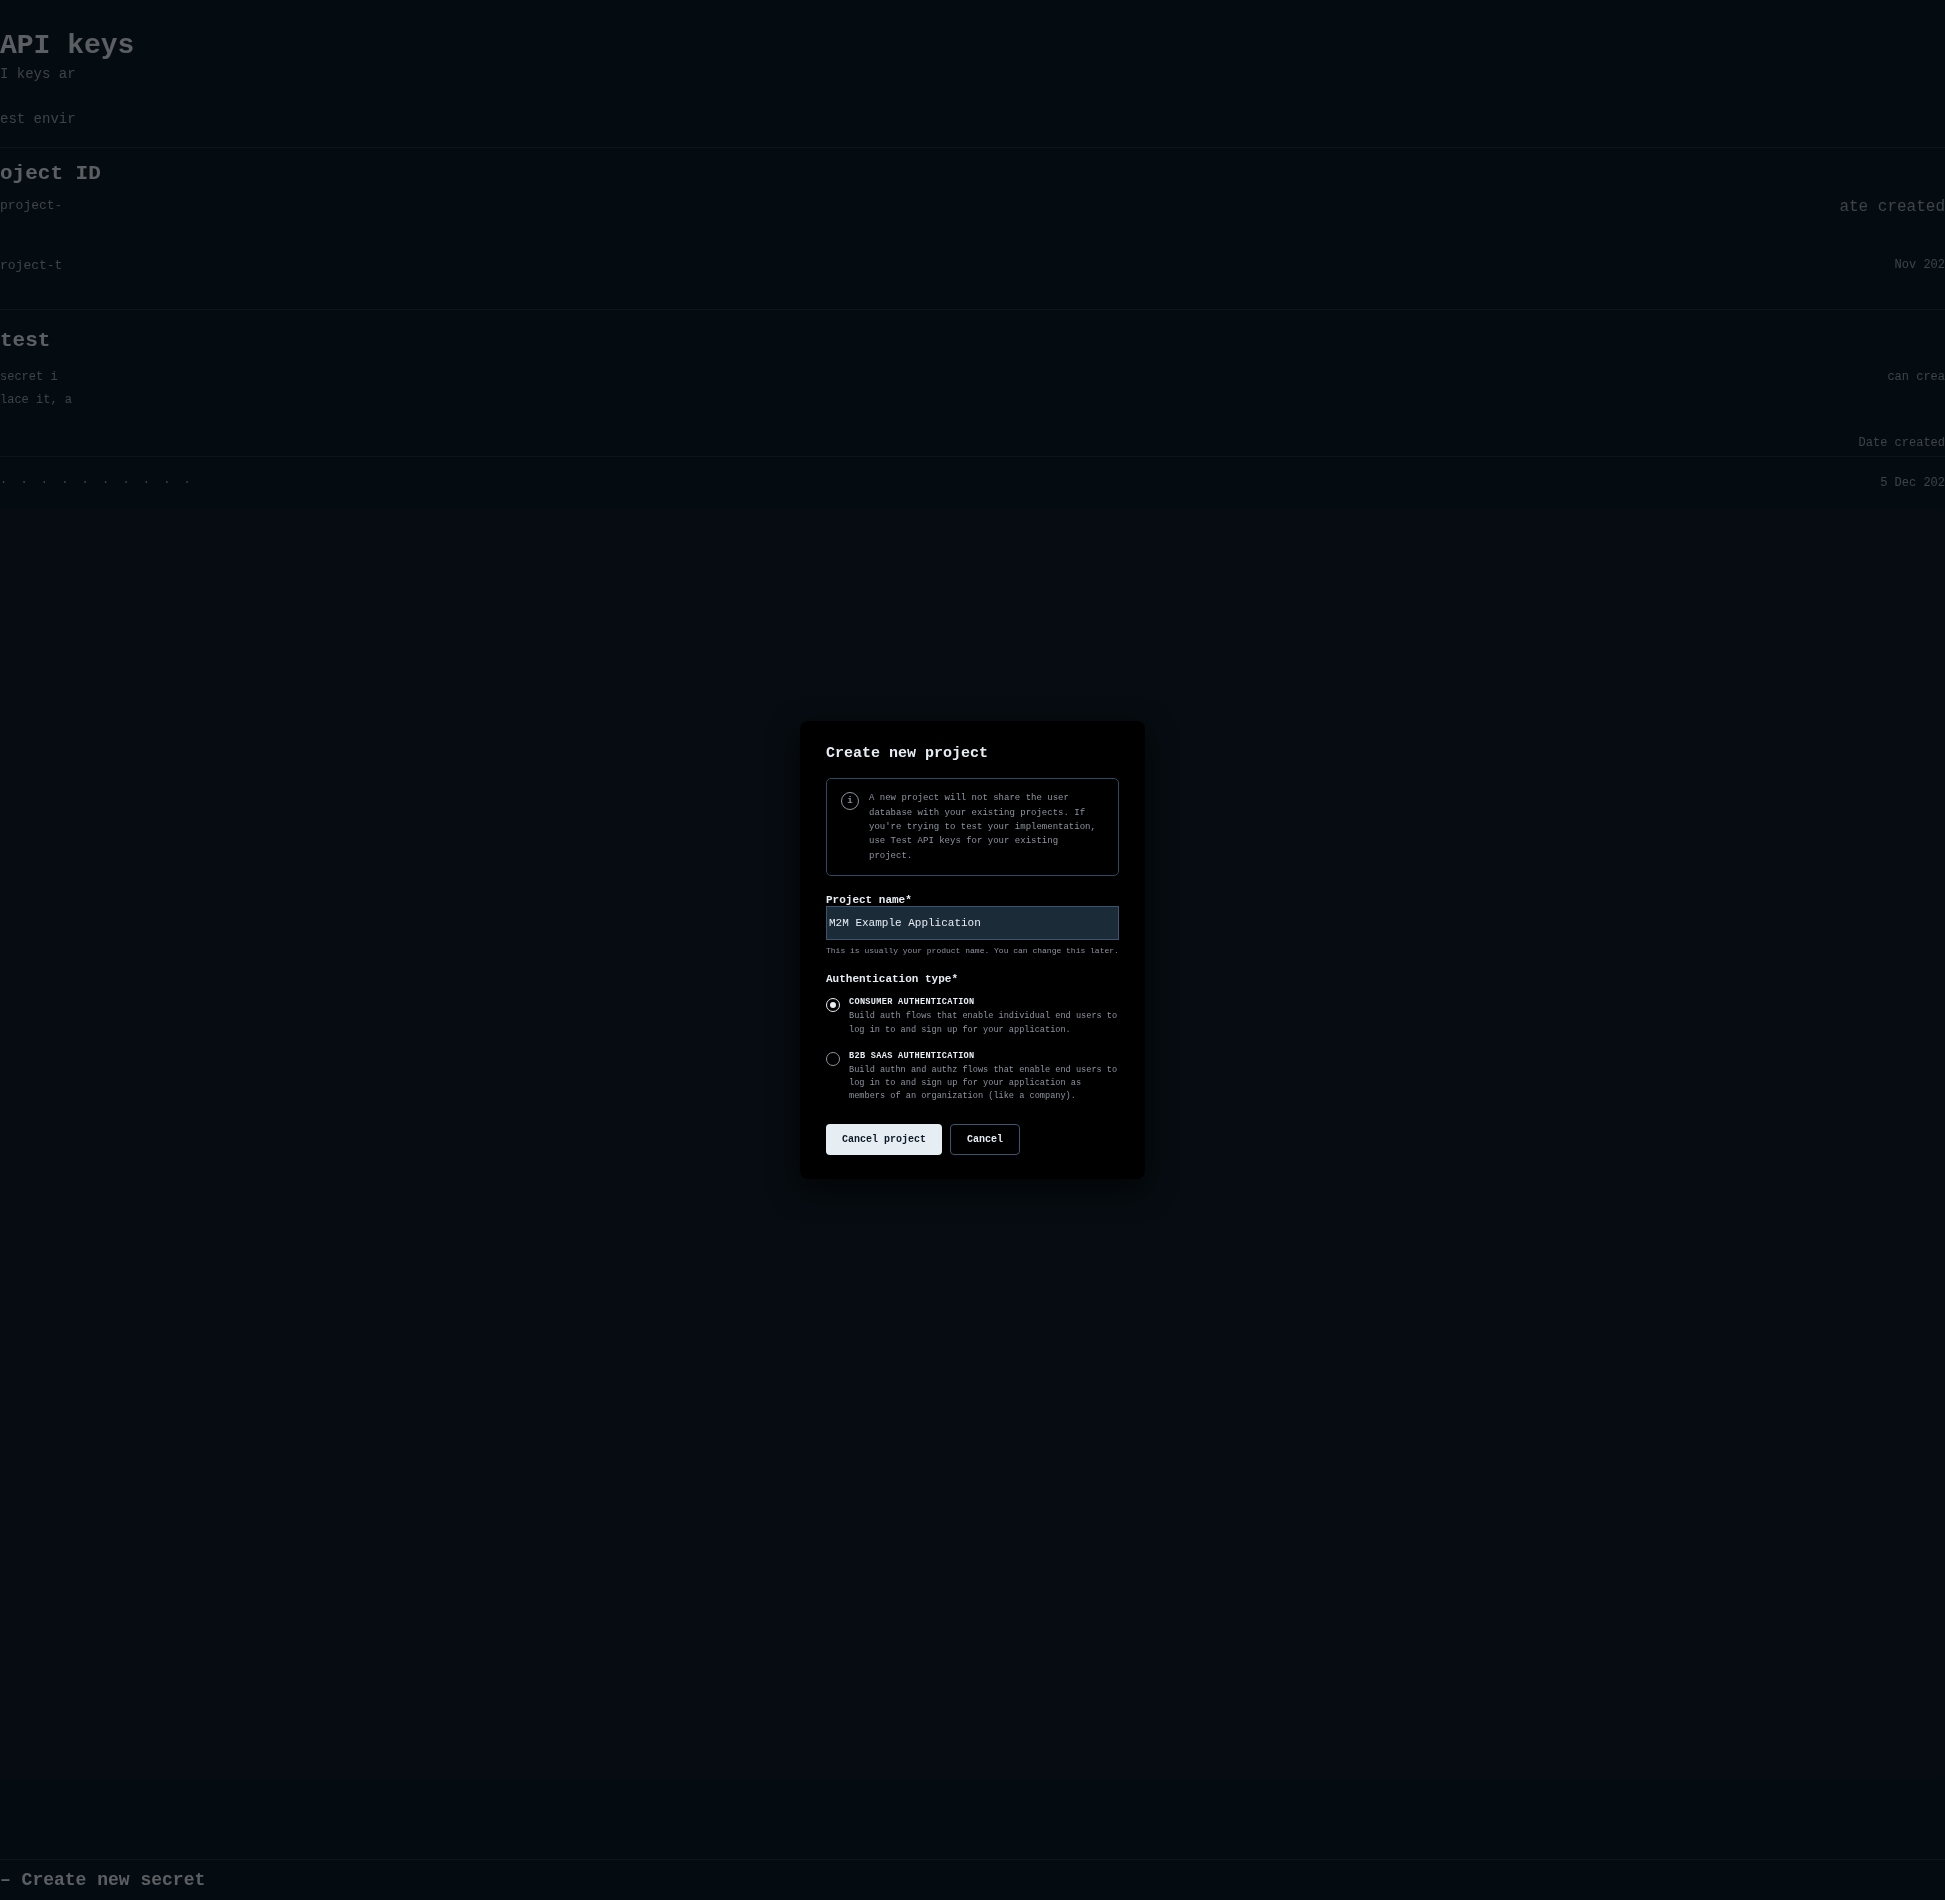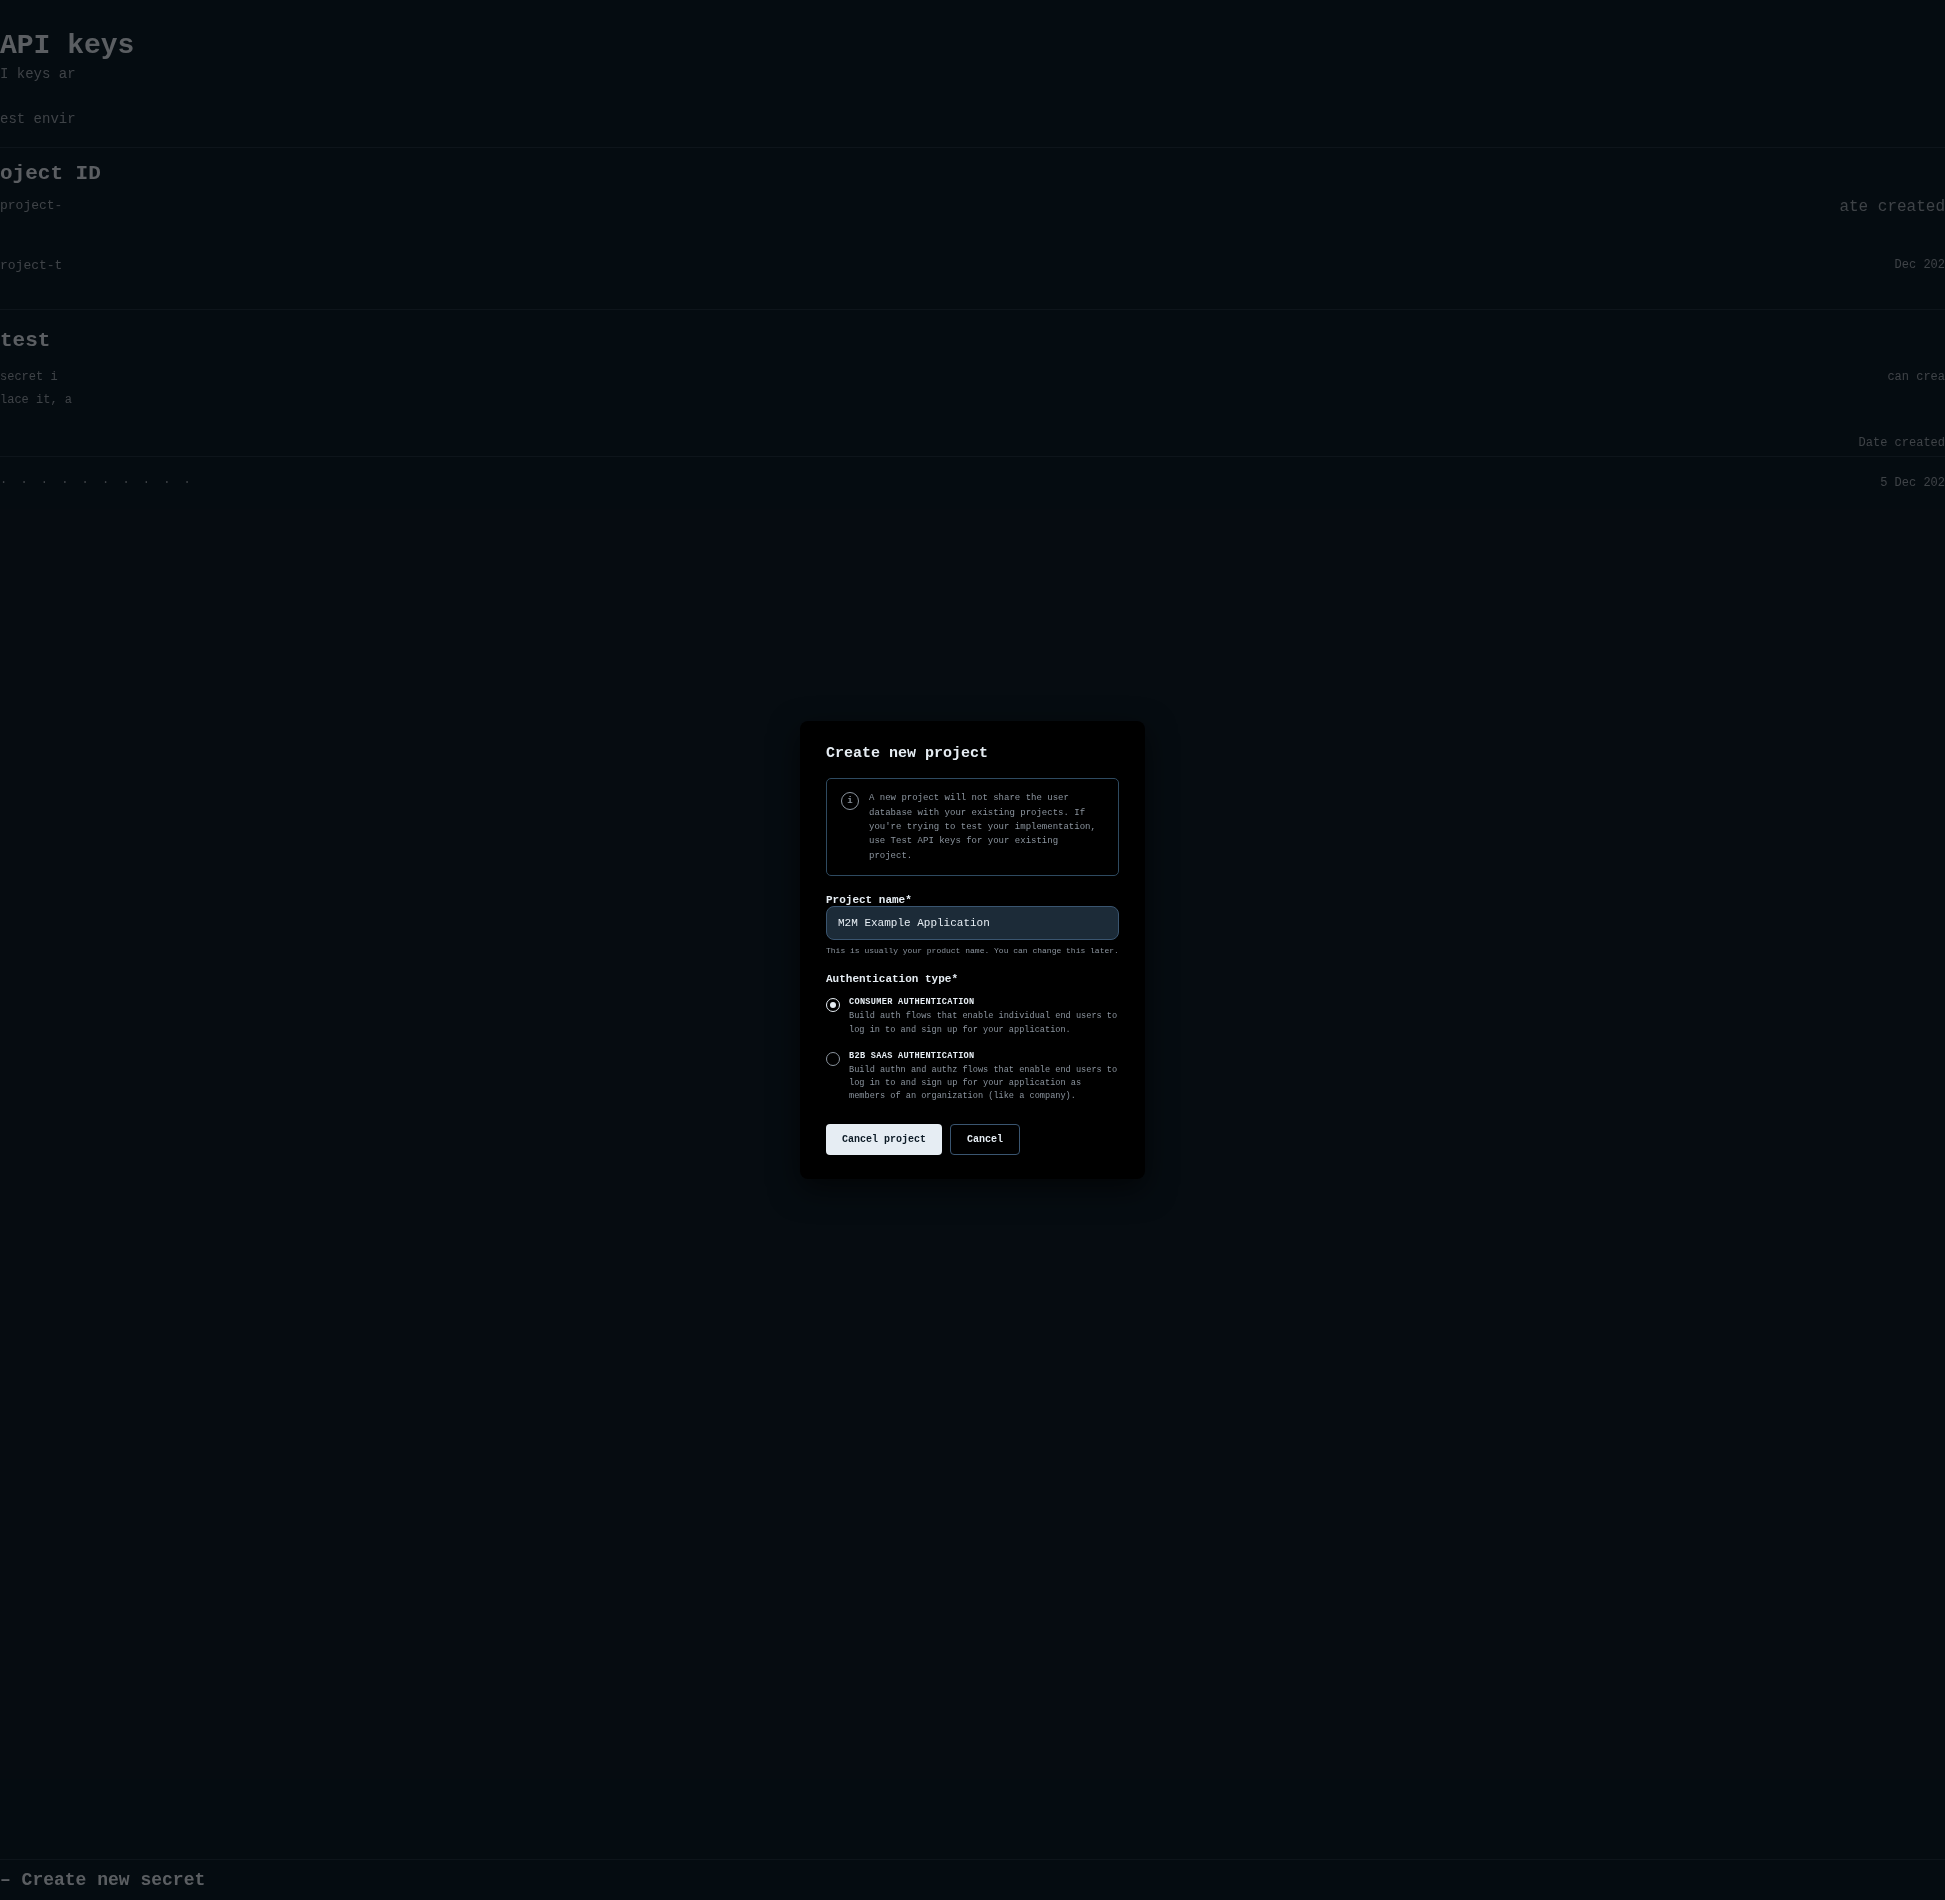--- a/index.html
+++ b/index.html
@@ -91,22 +91,22 @@
       color: #e6edf3;
       font-size: 11px;
       font-weight: 700;
       margin-bottom: 8px;
     }
 
     .text-input {
       width: 100%;
       background: #1c2b38;
       border: 0.8px solid #3a5570;
-      border-radius: 8px;
-      padding: 10px 11px;
+      border-radius: 0;
+      padding: 10px 2px;
       color: #e6edf3;
       font-size: 11px;
       font-family: inherit;
       outline: none;
       margin-bottom: 6px;
     }
 
     .field-hint {
       color: #8b949e;
       font-size: 8px;
@@ -330,21 +330,21 @@
 <div class="backdrop">
   <div style="position:relative; width:100%; height:100%;">
     <div class="bg-section bg-api-keys">API keys</div>
     <div class="bg-section bg-api-sub">I keys ar</div>
     <div class="bg-section bg-test-env">est envir</div>
     <div class="bg-divider-line" style="top:147px;"></div>
     <div class="bg-section bg-project-id">oject ID</div>
     <div class="bg-section bg-proj-val">project-</div>
     <div class="bg-section bg-date-created-right">ate created</div>
     <div class="bg-section bg-proj-id2">roject-t</div>
-    <div class="bg-section bg-dec">Dec 202</div>
+    <div class="bg-section bg-dec">Nov 202</div>
     <div class="bg-divider-line" style="top:309px;"></div>
     <div class="bg-section bg-secrets">test</div>
     <div class="bg-section bg-secret-text">secret i</div>
     <div class="bg-section bg-can-create">can crea</div>
     <div class="bg-section bg-replace">lace it, a</div>
     <div class="bg-section bg-date-bottom">Date created</div>
     <div class="bg-divider-line" style="top:456px;"></div>
     <div class="bg-section bg-dots">· · · · · · · · · ·</div>
     <div class="bg-section bg-dec-bottom">5 Dec 202</div>
     <div class="bg-divider-line" style="bottom:41px;"></div>

